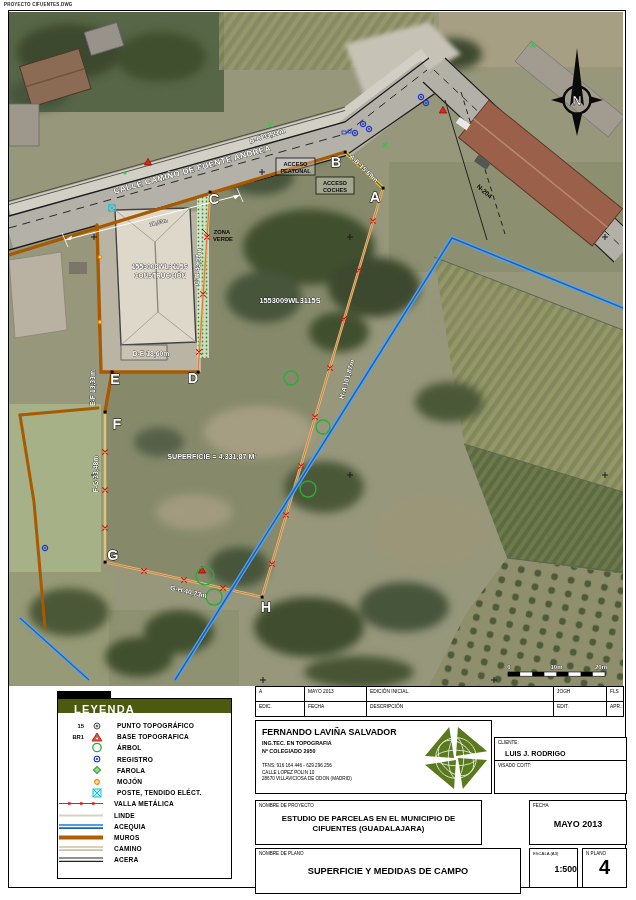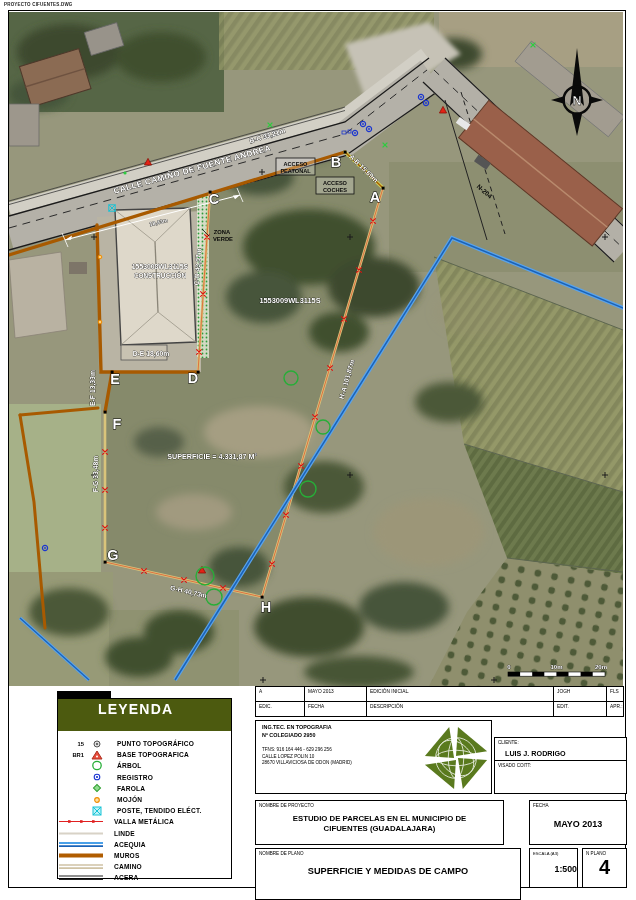--- a/index.html
+++ b/index.html
@@ -5,21 +5,21 @@
   html,body{margin:0;padding:0;background:#fff;}
   .page{position:relative;width:636px;height:900px;background:#fff;overflow:hidden;
         font-family:"Liberation Sans",sans-serif;color:#000;}
   .doc-label{position:absolute;left:4px;top:2px;font-size:4.5px;letter-spacing:.2px;color:#222;font-weight:bold;}
   .frame{position:absolute;left:8px;top:10px;width:618px;height:878px;border:1.6px solid #000;box-sizing:border-box;background:#fff;}
   .map{position:absolute;left:9px;top:12px;width:614px;height:674px;overflow:hidden;background:#9a9a80;}
   .map svg{display:block;}
   
   .legend-tab{position:absolute;left:57px;top:691px;width:54px;height:7px;background:#000;}
   .legend{position:absolute;left:57px;top:698px;width:175px;height:181px;border:1.3px solid #000;background:#fff;box-sizing:border-box;}
-  .legend-header{height:32px;background:#4c5a0f;color:#fff;font-size:14px;font-weight:bold;letter-spacing:1.2px;line-height:20px;padding-left:40px;}
+  .legend-header{height:14px;background:#4c5a0f;color:#fff;font-size:11px;font-weight:bold;letter-spacing:1.2px;line-height:20px;padding-left:16px;}
   .legend-items{padding-top:7px;}
   .lrow{display:flex;align-items:center;height:11.2px;}
   .lpre{width:26px;text-align:right;font-size:5.8px;font-weight:bold;padding-right:3px;}
   .lsym{width:20px;display:flex;justify-content:center;align-items:center;}
   .llab{margin-left:10px;font-size:6.6px;font-weight:bold;letter-spacing:.2px;white-space:nowrap;}
   
   .tblock{position:absolute;left:255px;top:686px;width:372px;height:202px;font-size:5px;}
   .revtable{position:absolute;left:0;top:0;display:grid;grid-template-columns:48px 61px 186px 52px 16px;grid-auto-rows:14px;gap:1px;background:#000;border:1px solid #000;}
   .revtable .cell{background:#fff;padding:2px 0 0 3px;font-size:4.8px;overflow:hidden;white-space:nowrap;}
   .box{position:absolute;border:1px solid #000;background:#fff;box-sizing:border-box;}
@@ -27,25 +27,25 @@
   .author-box{left:0;top:34px;width:237px;height:74px;}
   .author-name{font-size:8.8px;font-weight:bold;padding:6px 0 0 6px;}
   .author-role{font-size:5.4px;font-weight:bold;padding:3px 0 0 6px;}
   .author-college{font-size:5.4px;font-weight:bold;padding:2px 0 0 6px;}
   .author-contact{font-size:4.6px;padding:1.5px 0 0 6px;}
   .author-contact.first{padding-top:9px;}
   .logo{position:absolute;left:166px;top:3px;}
   .client-box{left:239px;top:51px;width:133px;height:38px;}
   .client-name{font-size:7.2px;font-weight:bold;padding:4px 0 0 10px;}
   .visado-box{left:239px;top:74px;width:133px;height:34px;}
-  .project-box{left:0;top:114px;width:249px;height:45px;}
+  .project-box{left:0;top:114px;width:227px;height:45px;}
   .project-name{font-size:7.8px;font-weight:bold;text-align:center;padding:6px 14px 0 14px;line-height:1.3;}
   .fecha-box{left:274px;top:114px;width:98px;height:45px;}
   .fecha-val{font-size:9px;font-weight:bold;text-align:center;padding-top:11px;}
-  .plan-box{left:0;top:162px;width:266px;height:52px;}
+  .plan-box{left:0;top:162px;width:266px;height:46px;}
   .plan-name{font-size:9.2px;font-weight:bold;text-align:center;padding-top:10px;}
   .escala-box{left:274px;top:162px;width:49px;height:40px;}
   .escala-val{font-size:8.8px;font-weight:bold;text-align:right;padding-top:8px;}
   .nplano-box{left:327px;top:162px;width:45px;height:40px;}
   .nplano-val{font-size:20px;font-weight:bold;text-align:center;margin-top:0px;}
   
   .wlab{fill:#fff;font-weight:bold;paint-order:stroke fill;stroke:#000;stroke-width:.55px;stroke-linejoin:round;font-family:"Liberation Sans",sans-serif;}
   .blab{fill:#0a0a0a;font-weight:bold;font-family:"Liberation Sans",sans-serif;}
   .vx{fill:#fff;font-weight:bold;font-size:14.5px;paint-order:stroke fill;stroke:#000;stroke-width:1.1px;stroke-linejoin:round;font-family:"Liberation Sans",sans-serif;}
 </style>
@@ -501,20 +501,21 @@
       <div class="cell">JOGH</div>
       <div class="cell">FLS</div>
       <div class="cell">EDIC.</div>
       <div class="cell">FECHA</div>
       <div class="cell">DESCRIPCIÓN</div>
       <div class="cell">EDIT.</div>
       <div class="cell">APR.:</div>
     </div>
 
     <div class="box author-box">
+      <div class="author-name">FERNANDO LAVIÑA SALVADOR</div>
       <div class="author-role">ING.TEC. EN TOPOGRAFIA</div>
       <div class="author-college">Nº COLEGIADO 2950</div>
       <div class="author-contact first">TFNS: 916 164 446 - 629 296 256</div>
       <div class="author-contact">CALLE LOPEZ POLIN 10</div>
       <div class="author-contact">28670 VILLAVICIOSA DE ODON (MADRID)</div>
       <div class="logo">
         <svg width="68" height="68" viewBox="0 0 70 70">
           <g fill="#5a7a1e">
             <path d="M35,33 L37,3 L67,28 Z"></path>
             <path d="M37,35 L67,37 L42,67 Z"></path>

